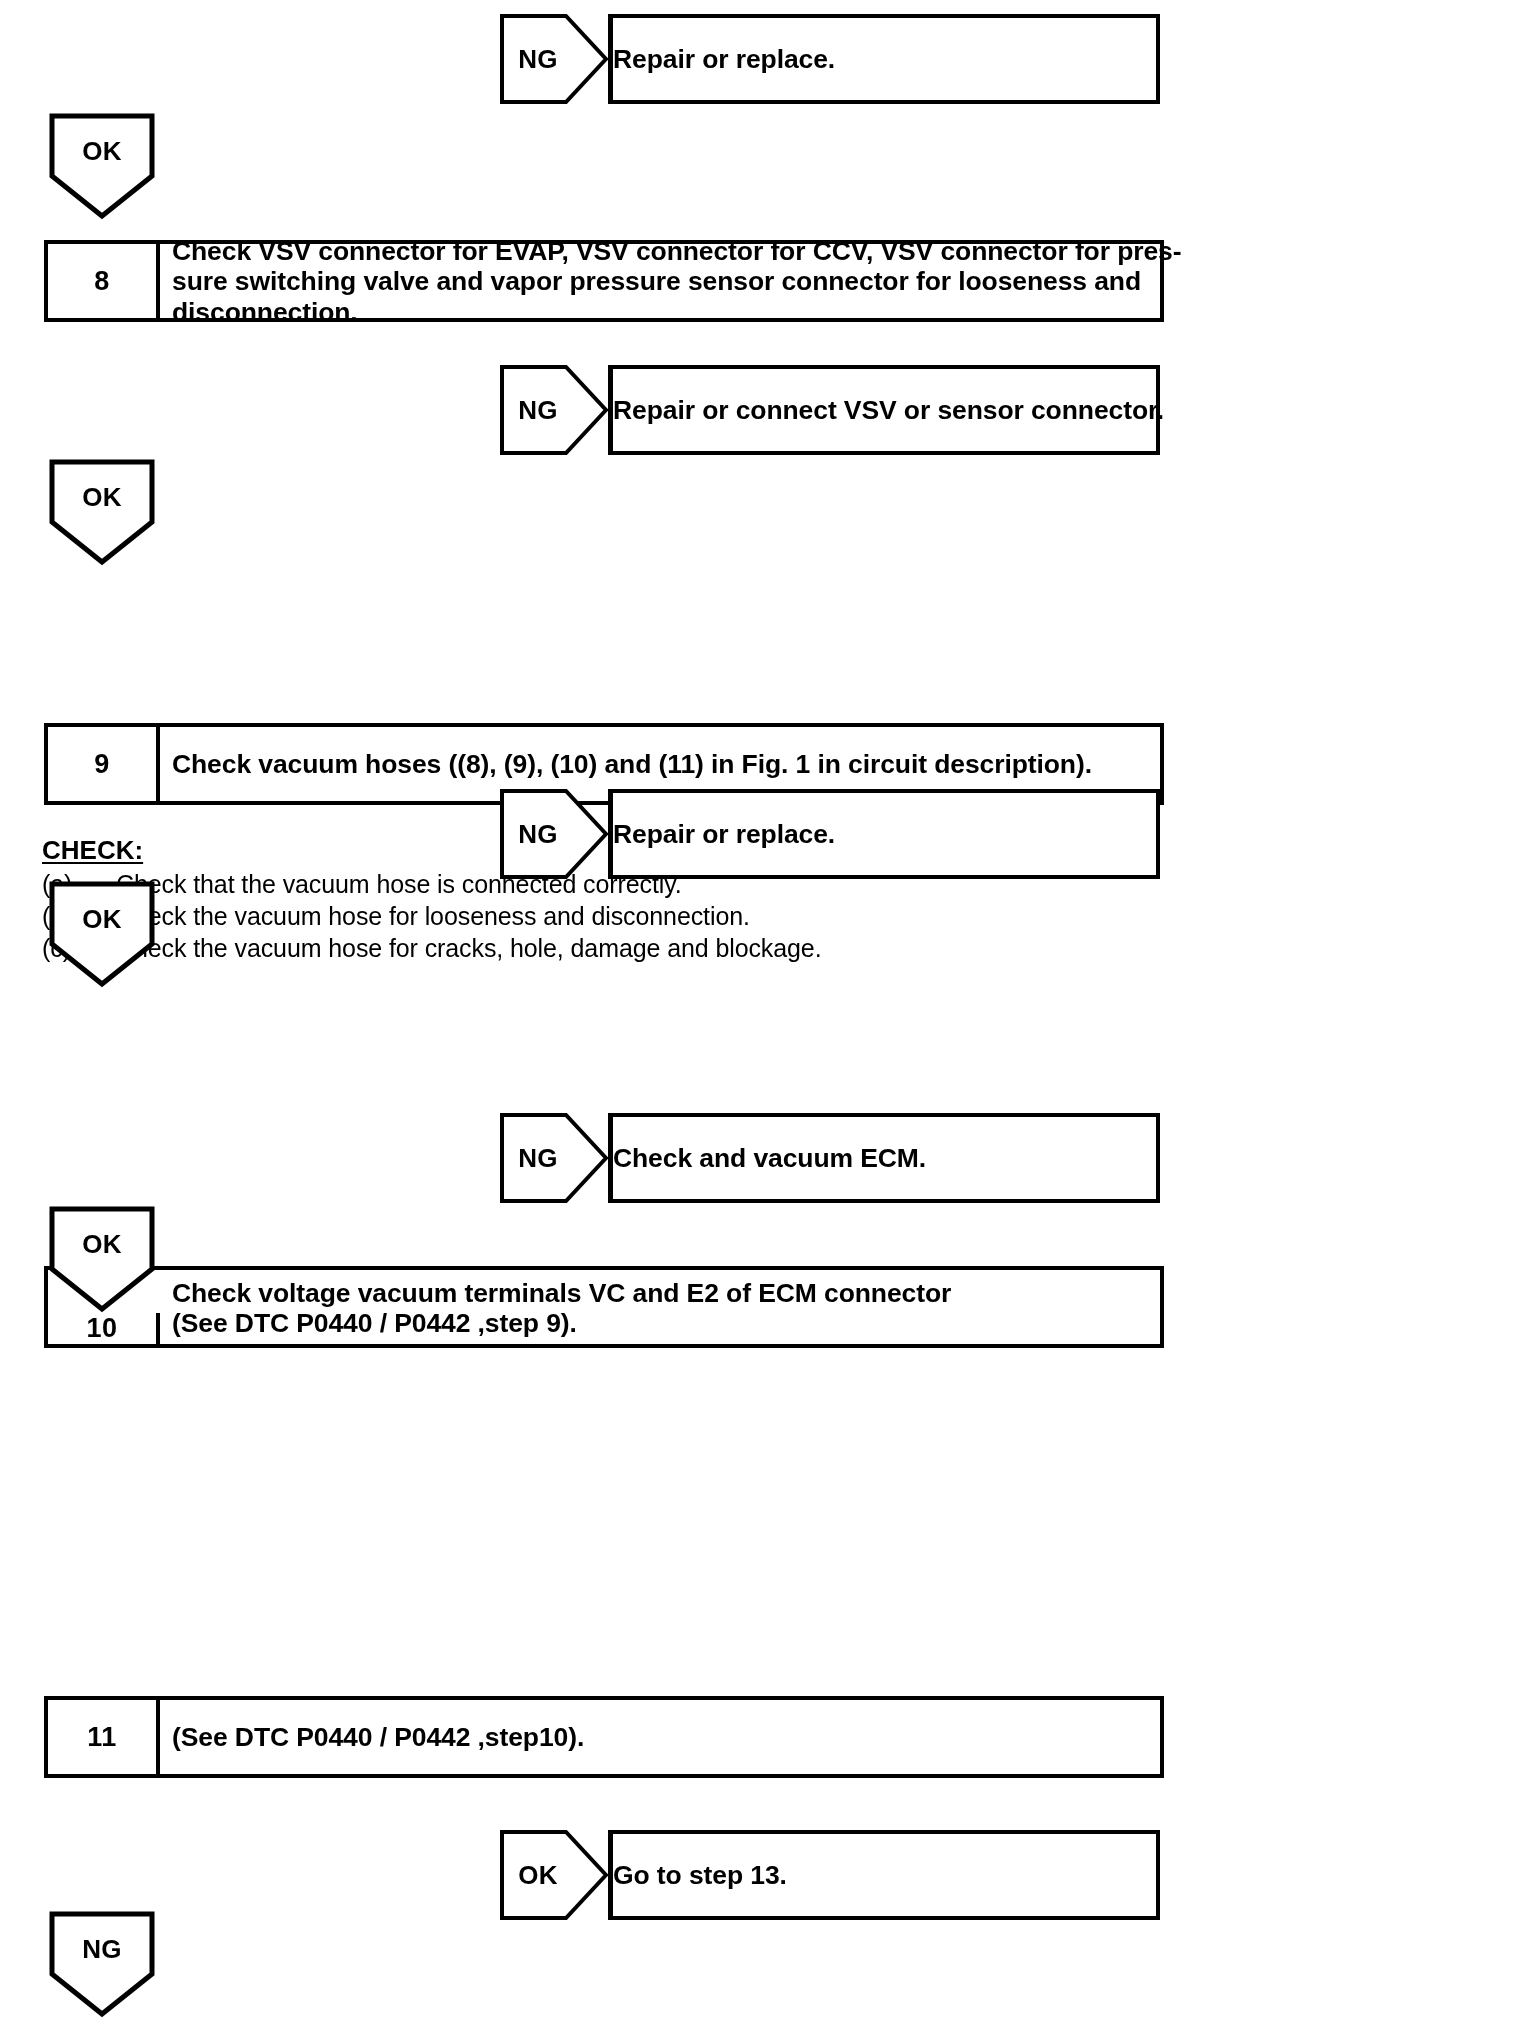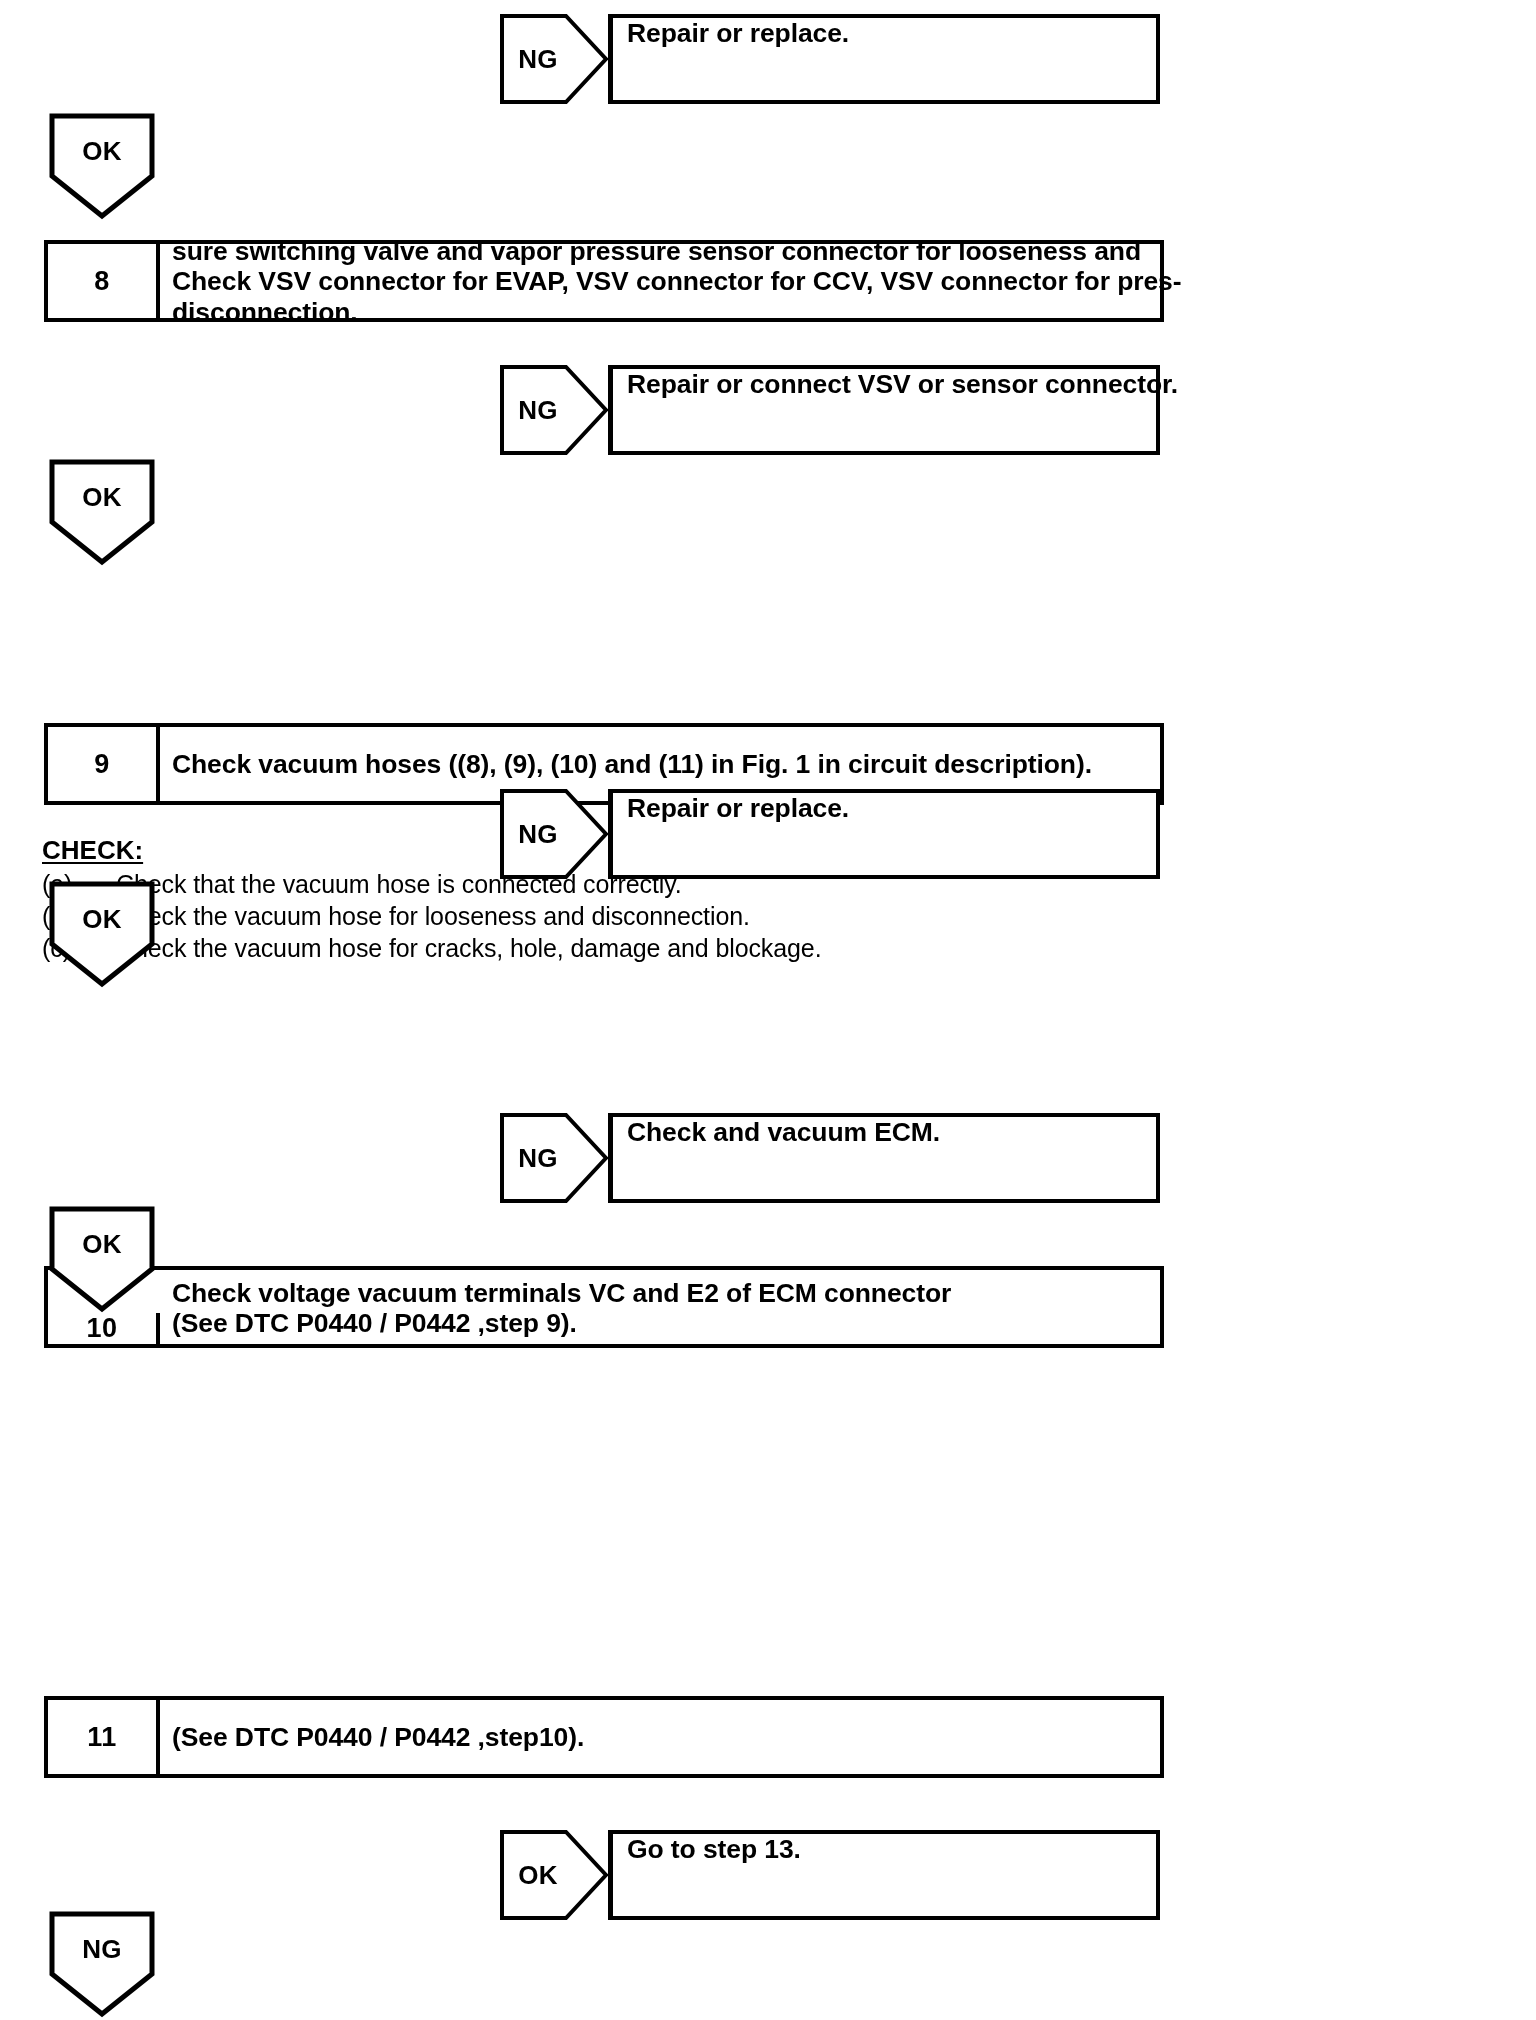--- a/index.html
+++ b/index.html
@@ -89,22 +89,21 @@
     font-weight: bold;
     font-size: 26px;
     letter-spacing: 0.3px;
   }
   .branch-result {
     box-sizing: border-box;
     border: 4px solid #000;
     border-left-width: 5px;
     background: #fff;
     display: flex;
-    align-items: flex-start;
-    padding-left: 14px;
+    align-items: center;
     font-weight: bold;
     font-size: 26.5px;
     letter-spacing: -0.1px;
     white-space: nowrap;
   }
 
   
   .flow-tag {
     position: absolute;
     width: 108px;
@@ -176,22 +175,22 @@
   <div class="flow-tag" style="left:48px; top:112px;">
     <svg width="108" height="108" viewBox="0 0 108 108">
       <path d="M4,4 L104,4 L104,64 L54,104 L4,64 Z" fill="#ffffff" stroke="#000000" stroke-width="5"></path>
     </svg>
     <span class="flow-label" style="top:8px;">OK</span>
   </div>
 
   <div class="step-box" style="left:44px; top:240px; width:1120px; height:82px;">
     <div class="step-num">8</div>
     <div class="step-text">
+      <span class="ln">Check VSV connector for EVAP, VSV connector for CCV, VSV connector for pres-</span>
       <span class="ln">sure switching valve and vapor pressure sensor connector for looseness and</span>
-      <span class="ln">Check VSV connector for EVAP, VSV connector for CCV, VSV connector for pres-</span>
       <span class="ln">disconnection.</span>
     </div>
   </div>
 
   <div class="branch" style="left:500px; top:365px; width:1060px; height:90px;">
     <div class="branch-tag">
       <svg class="tag-shape" viewBox="0 0 108 90" preserveAspectRatio="none">
         <path d="M2,2 L66,2 L106,45 L66,88 L2,88 Z" fill="#ffffff" stroke="#000000" stroke-width="4"></path>
       </svg>
       <span class="tag-label">NG</span>

